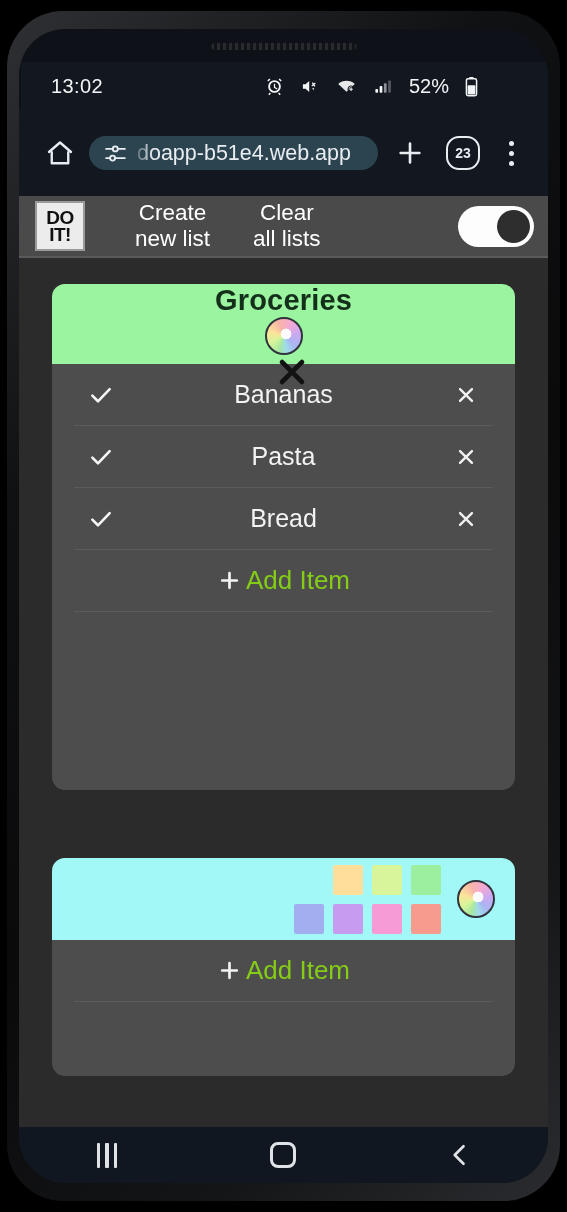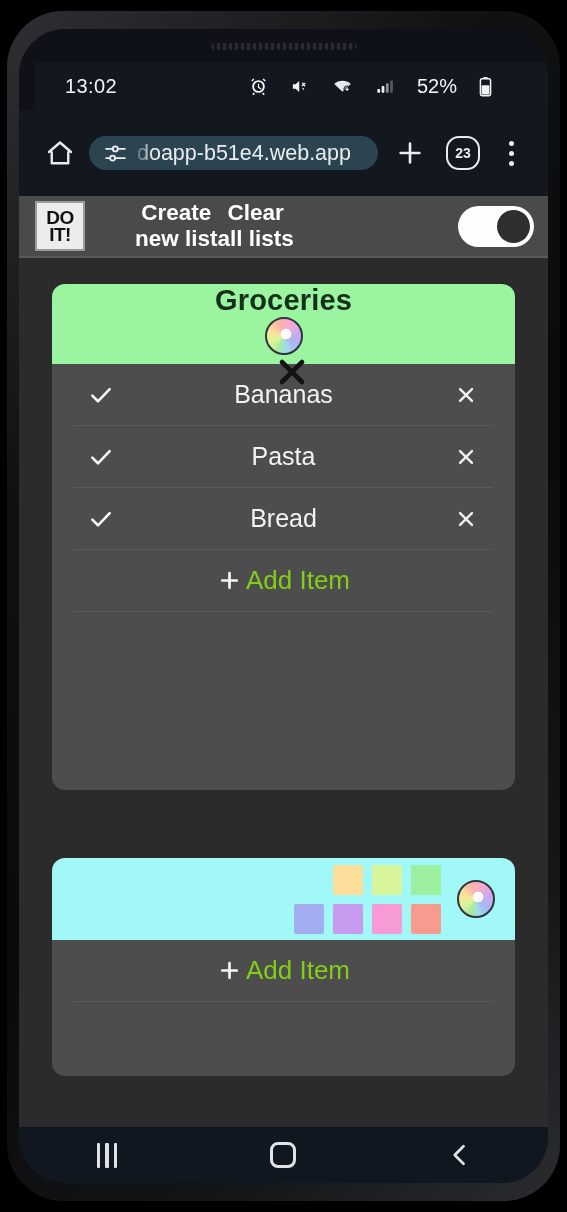--- a/index.html
+++ b/index.html
@@ -40,28 +40,28 @@
   }
   #camera-hole:after{
     content:""; position:absolute; left:13px; top:13px;
     width:20px; height:20px; border-radius:50%;
     background:radial-gradient(circle at 35% 30%, #7f8a94 0%, #39414a 45%, #131619 100%);
     opacity:.75;
   }
 
   
   #status-bar{
-    position:absolute; left:16px; top:33px; width:529px; height:48px;
+    position:absolute; left:2px; top:33px; width:529px; height:48px;
     display:flex; align-items:center; justify-content:space-between;
     padding:0 28px 0 30px;
     color:#f2f4f6;
     background:#131820;
   }
   #status-clock{ font-size:20px; letter-spacing:.4px; }
-  #status-icons{ display:flex; align-items:center; gap:22px; margin-right:44px; }
+  #status-icons{ display:flex; align-items:center; gap:16px; margin-right:44px; }
   .sb-ico{ display:block; }
   #battery-pct{ font-size:20px; margin-left:1px; }
 
   
   #browser-bar{
     position:absolute; left:0; top:81px; width:529px; height:86px;
     background:#131820;
     display:flex; align-items:center; padding:0 20px;
   }
   #home-btn{ width:42px; height:42px; display:flex; align-items:center; justify-content:center; flex:0 0 auto; }
@@ -99,25 +99,25 @@
     border-bottom:2px solid #5a5a5a;
   }
   #app-logo{
     width:50px; height:50px; flex:0 0 auto;
     background:#ececec; border:2px solid #9a9a9a;
     display:flex; flex-direction:column; align-items:center; justify-content:center;
     line-height:.92;
   }
   #app-logo span{ color:#111; font-weight:bold; font-size:19px; letter-spacing:-.5px; }
   .hdr-action{
-    color:#fff; font-weight:bold; font-size:22.5px; line-height:1.15;
+    color:#fff; font-weight:normal; font-size:22.5px; line-height:1.15;
     text-align:center; flex:0 0 auto;
   }
   #create-list-btn{ margin-left:50px; }
-  #clear-lists-btn{ }
+  #clear-lists-btn{ margin-left:43px; }
   #theme-toggle{
     margin-left:auto; width:76px; height:41px; border-radius:21px;
     background:#fdfdfd; position:relative; flex:0 0 auto;
   }
   #theme-toggle .knob{
     position:absolute; right:4px; top:4px; width:33px; height:33px;
     border-radius:50%; background:#2e2e2e;
   }
 
   #app-body{ padding:26px 33px 0 33px; }

